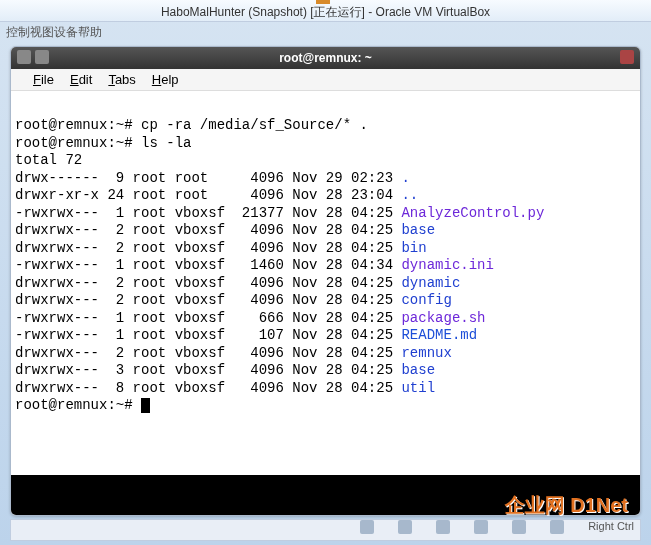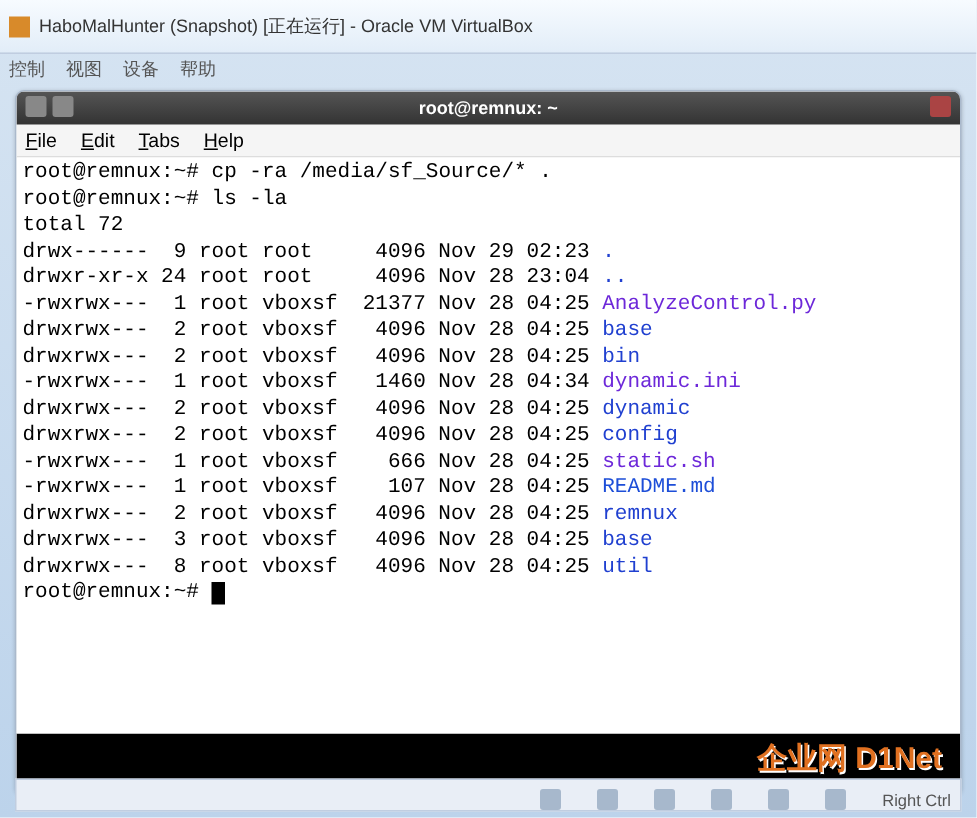--- a/index.html
+++ b/index.html
@@ -5,39 +5,39 @@
   * { margin: 0; padding: 0; box-sizing: border-box; }
   body {
     width: 651px; height: 545px;
     font-family: "Segoe UI", Tahoma, sans-serif;
     background: linear-gradient(#d6e4f2, #bcd3eb);
     font-size: 12px;
     overflow: hidden;
     position: relative;
   }
   .outer-titlebar {
-    height: 36px;
+    height: 22px;
     display: flex; align-items: center;
     padding: 0 6px;
     background: linear-gradient(#f7fbff,#e2edf8);
     border-bottom: 1px solid #c0cde0;
+    flex-direction: column;
   }
   .outer-titlebar .cube {
     width: 14px; height: 14px; margin-right: 6px;
     background: #d88a2a;
     display: inline-block;
   }
   .outer-titlebar span { color: #333; }
   .vbox-menu {
     height: 20px;
     display: flex; align-items: center;
     padding: 0 6px;
     font-size: 12px;
     color: #555;
-    gap: 14px;
   }
   .terminal-window {
     margin: 4px 10px 0 10px;
     border: 1px solid #aab9cc;
     border-radius: 6px;
     box-shadow: 0 1px 3px rgba(0,0,0,0.2);
     background: #fff;
     height: 470px;
     display: flex; flex-direction: column;
     overflow: hidden;
@@ -55,21 +55,21 @@
     width: 14px; height: 14px;
     background: #888;
     border-radius: 2px;
   }
   .term-titlebar .min { left: 6px; }
   .term-titlebar .max { left: 24px; }
   .term-titlebar .close { right: 6px; background:#a44; }
   .term-menubar {
     height: 22px;
     display: flex; align-items: center;
-    padding: 0 0;
+    padding: 0 16px;
     gap: 4px;
     border-bottom: 1px solid #ddd;
     font-size: 13px;
     background: #f5f5f5;
     text-align: center;
   }
   .term-menubar span {
     padding: 2px 6px;
     cursor: pointer;
   }
@@ -78,41 +78,42 @@
     flex: 1;
     background: #fff;
     color: #000;
     font-family: "Courier New", monospace;
     font-size: 14px;
     line-height: 1.25;
     padding: 2px 4px;
     white-space: pre;
     overflow: hidden;
     position: relative;
+    margin-top: 24px;
   }
   .term-blackstrip {
     height: 40px;
     background: #000;
   }
   .fn-green { color: #6d28d9; }
   .fn-blue  { color: #2040d0; }
   .fn-cyan  { color: #1d4ed8; }
   .cursor {
     display: inline-block;
     width: 9px; height: 15px;
     background: #000;
     vertical-align: text-bottom;
   }
   .statusbar {
     position: absolute;
     left: 10px; right: 10px; bottom: 4px;
     height: 22px;
     background: #e9eef6;
     border: 1px solid #c0cde0;
-    display: flex; align-items: flex-end;
+    display: flex; align-items: flex-start;
     padding: 0 6px;
     gap: 24px;
     font-size: 11px;
     color: #555;
   }
   .statusbar .icon {
     width: 14px; height: 14px;
     background: #a7b8cc;
     border-radius: 2px;
   }
@@ -157,21 +158,21 @@
 <span class="prompt">root@remnux:~#</span> ls -la
 total 72
 drwx------  9 root root     4096 Nov 29 02:23 <span class="fn-blue">.</span>
 drwxr-xr-x 24 root root     4096 Nov 28 23:04 <span class="fn-blue">..</span>
 -rwxrwx---  1 root vboxsf  21377 Nov 28 04:25 <span class="fn-green">AnalyzeControl.py</span>
 drwxrwx---  2 root vboxsf   4096 Nov 28 04:25 <span class="fn-blue">base</span>
 drwxrwx---  2 root vboxsf   4096 Nov 28 04:25 <span class="fn-blue">bin</span>
 -rwxrwx---  1 root vboxsf   1460 Nov 28 04:34 <span class="fn-green">dynamic.ini</span>
 drwxrwx---  2 root vboxsf   4096 Nov 28 04:25 <span class="fn-blue">dynamic</span>
 drwxrwx---  2 root vboxsf   4096 Nov 28 04:25 <span class="fn-blue">config</span>
--rwxrwx---  1 root vboxsf    666 Nov 28 04:25 <span class="fn-green">static.sh</span>
+-rwxrwx---  1 root vboxsf    666 Nov 28 04:25 <span class="fn-green">package.sh</span>
 -rwxrwx---  1 root vboxsf    107 Nov 28 04:25 <span class="fn-cyan">README.md</span>
 drwxrwx---  2 root vboxsf   4096 Nov 28 04:25 <span class="fn-blue">remnux</span>
 drwxrwx---  3 root vboxsf   4096 Nov 28 04:25 <span class="fn-blue">base</span>
 drwxrwx---  8 root vboxsf   4096 Nov 28 04:25 <span class="fn-blue">util</span>
 <span class="prompt">root@remnux:~#</span> <span class="cursor"></span></div>
   <div class="term-blackstrip"></div>
 </div>
 
 <div class="statusbar">
   <div style="flex:1"></div>

